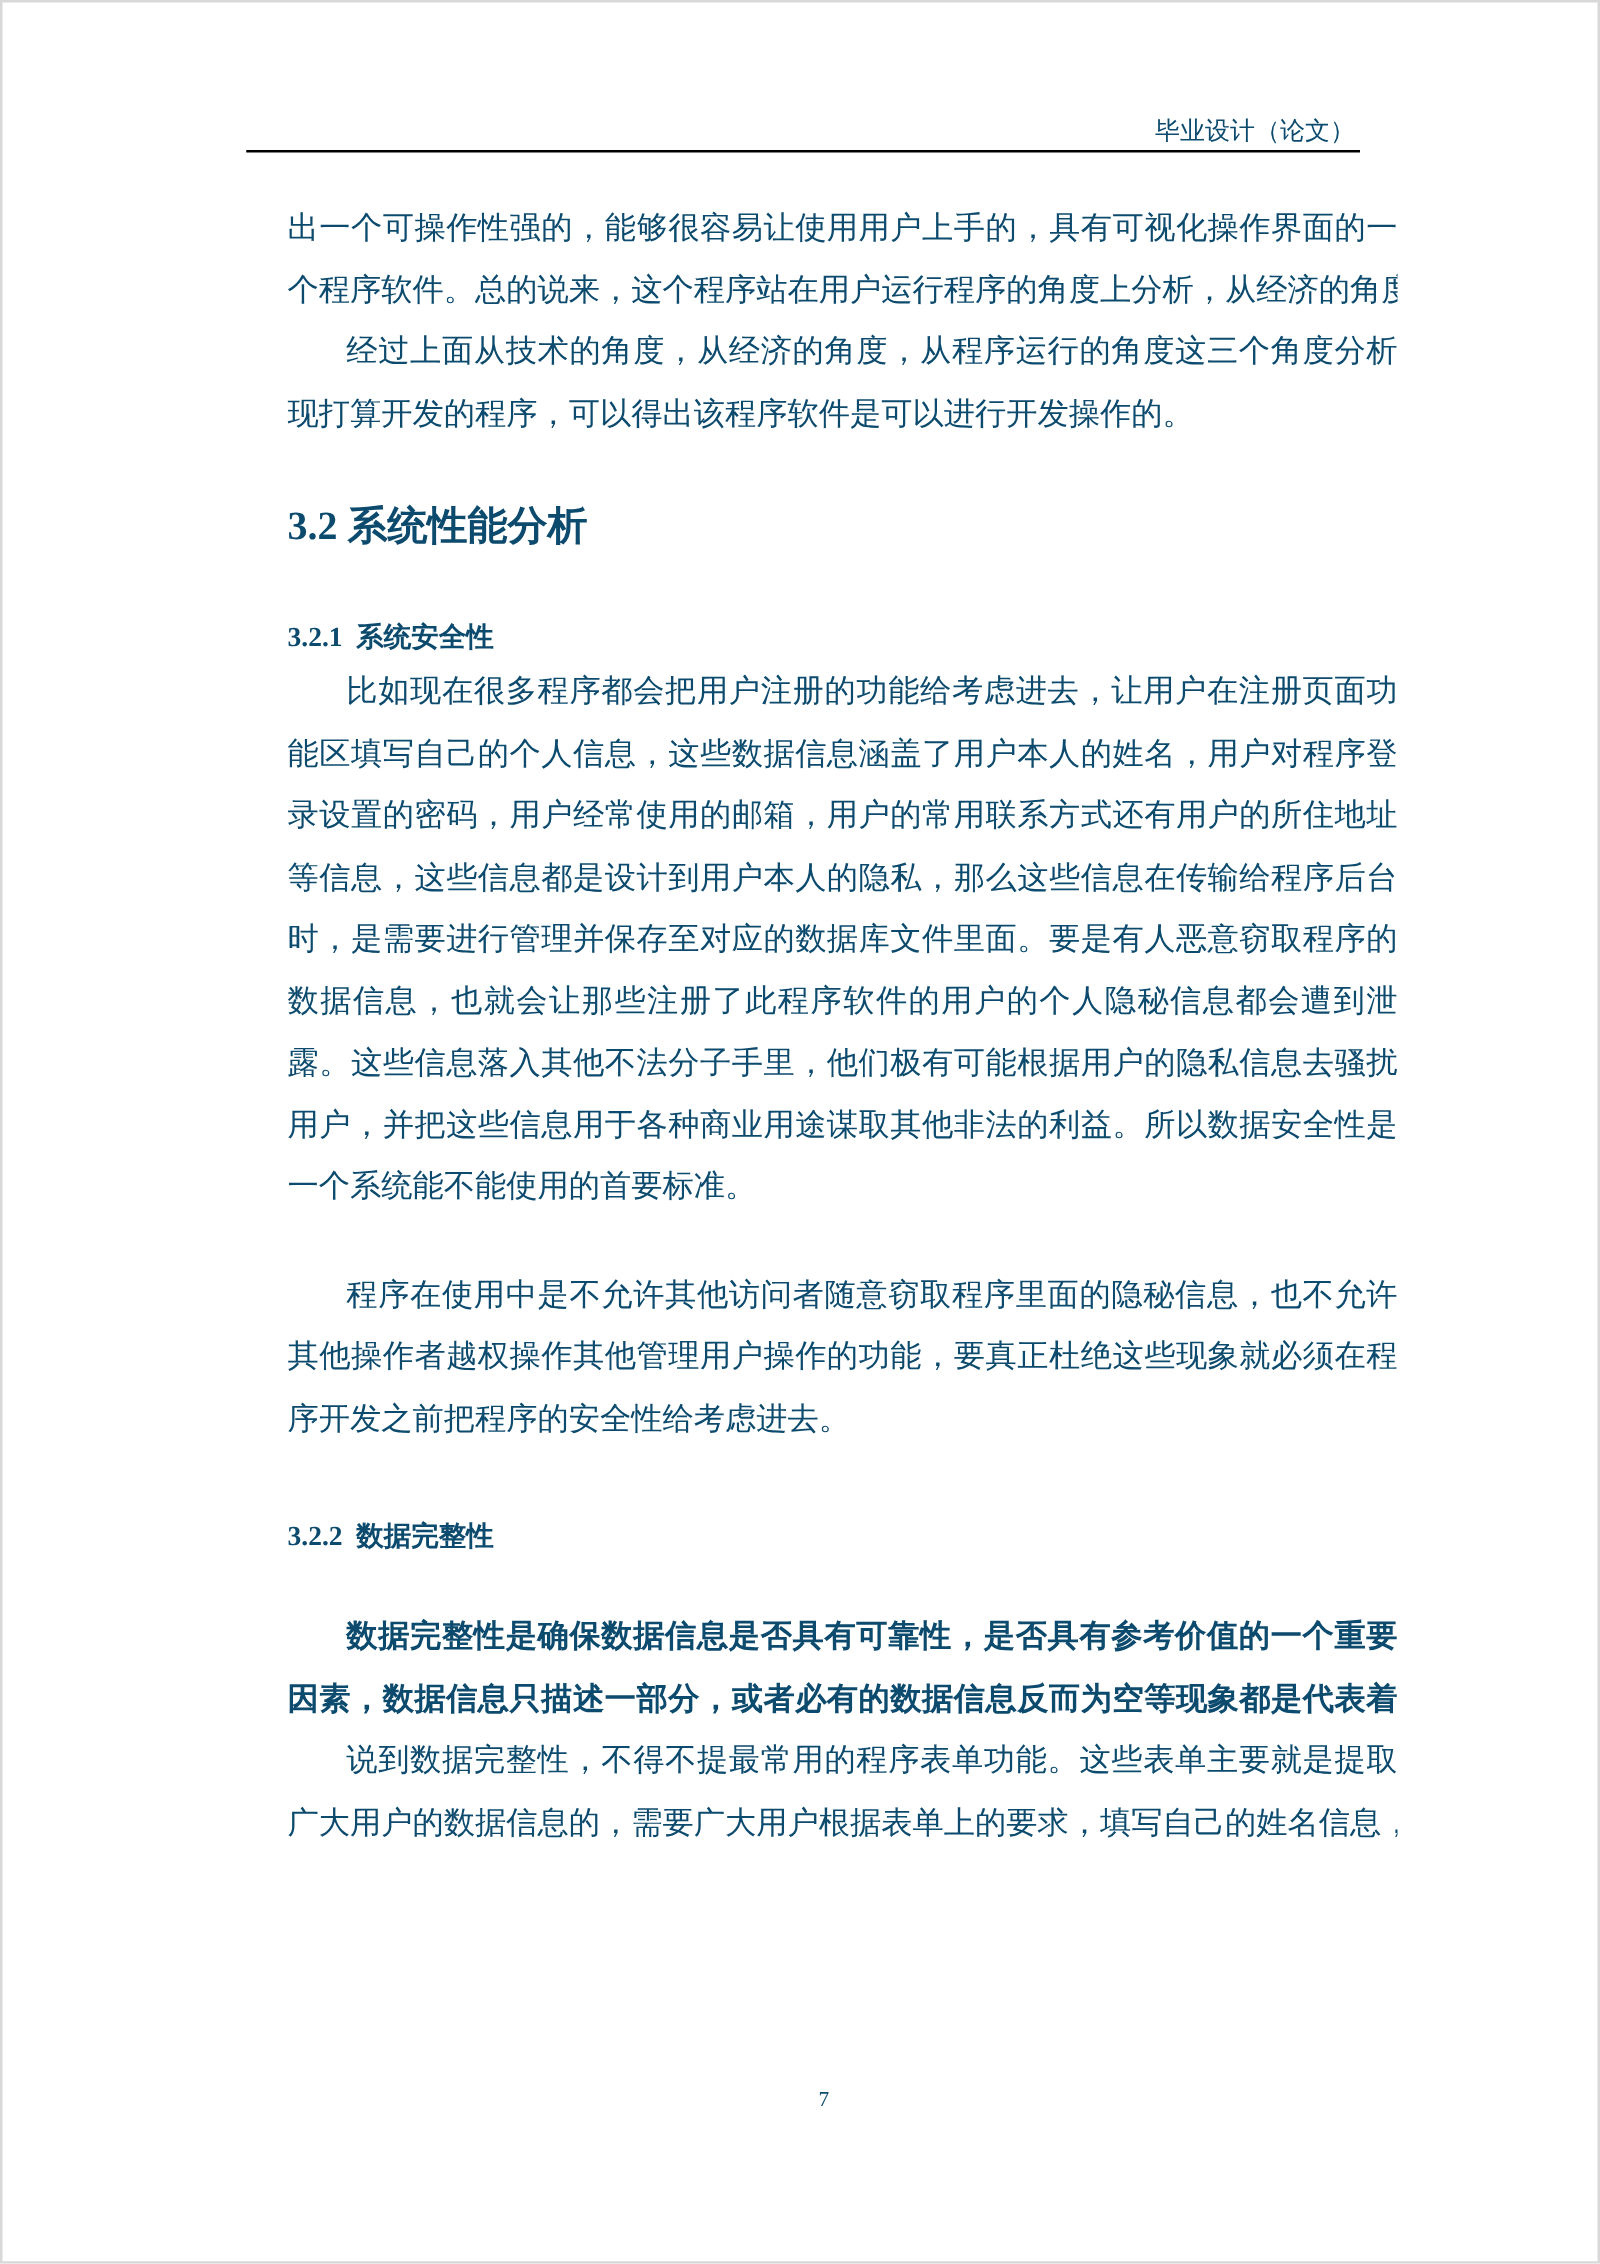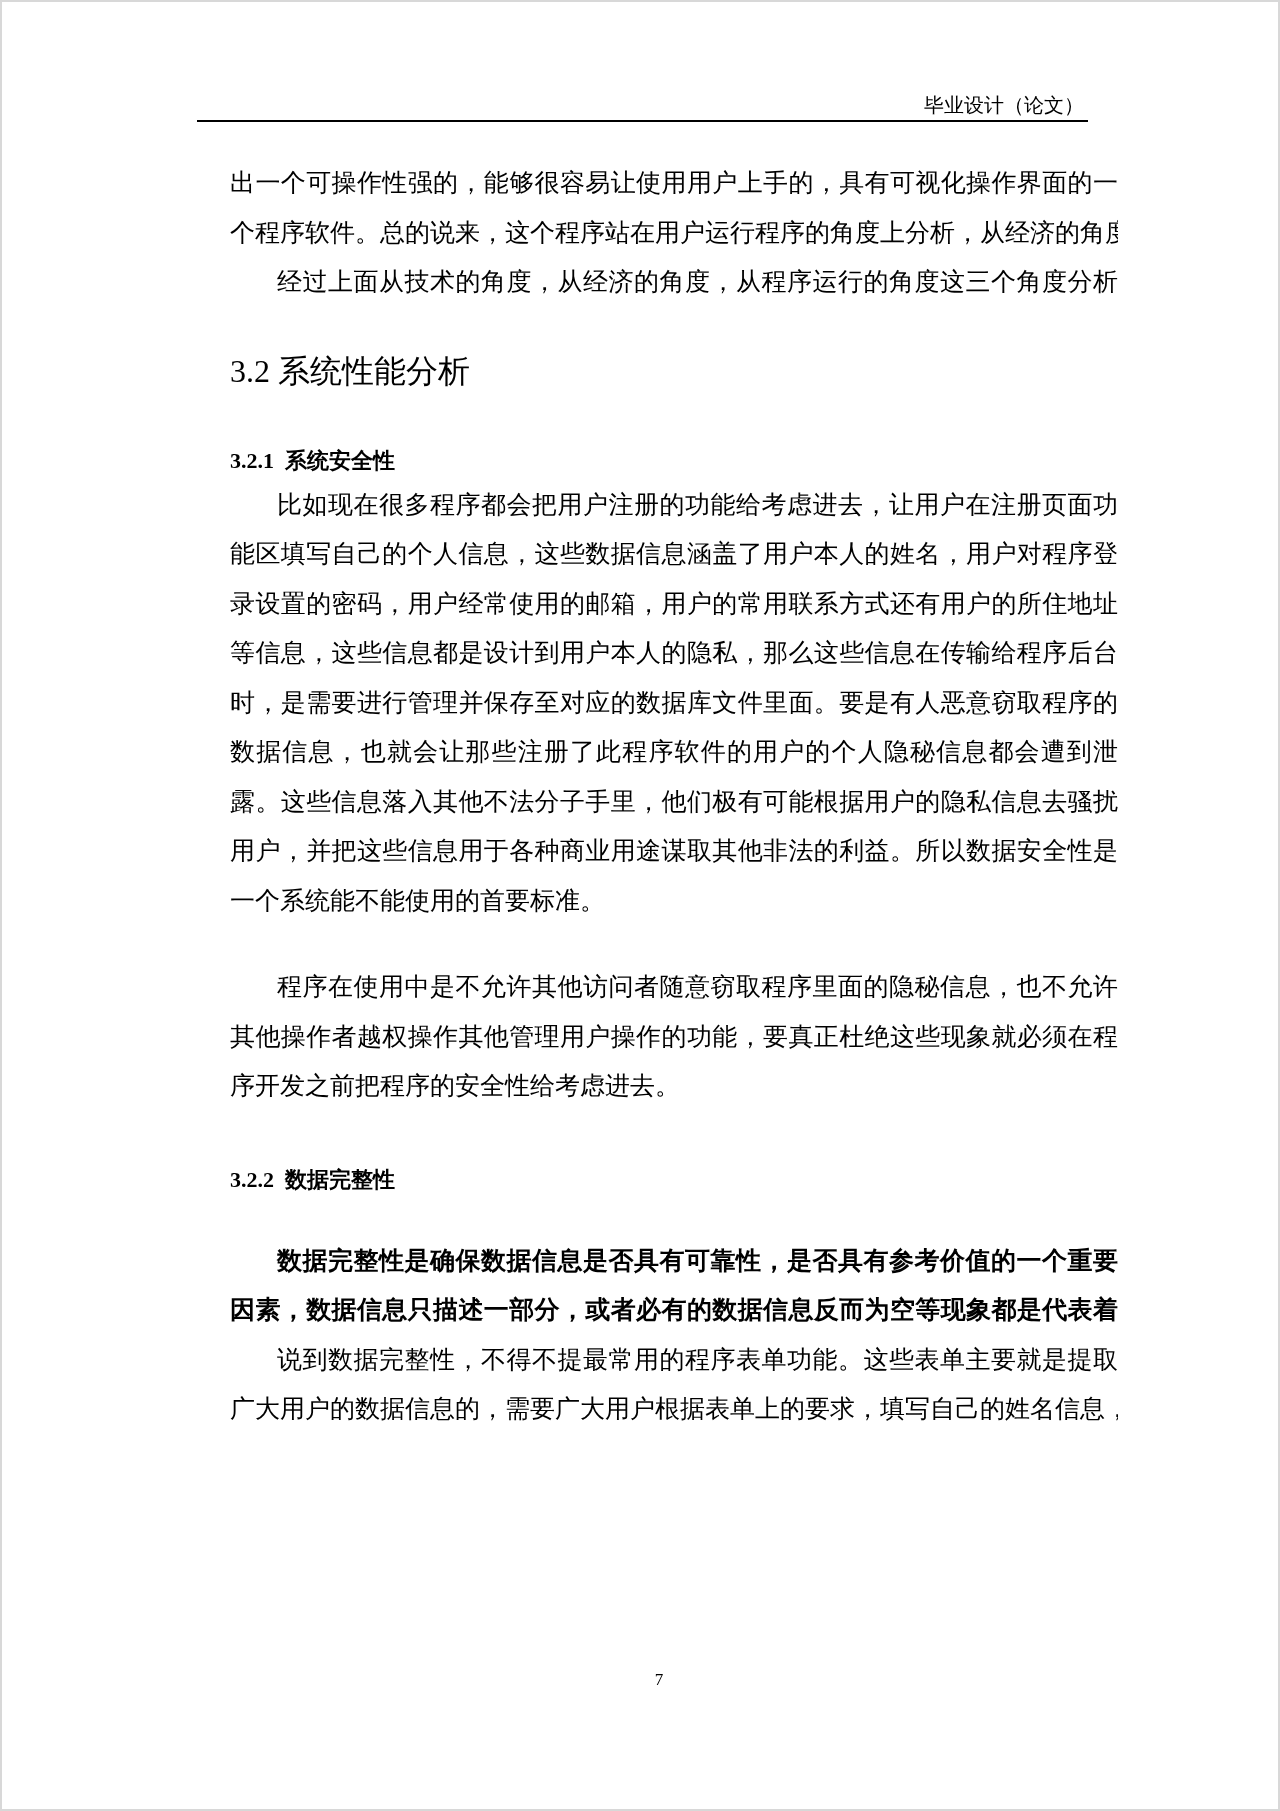--- a/index.html
+++ b/index.html
@@ -4,21 +4,21 @@
 <style>
   html, body { margin: 0; padding: 0; background: #ffffff; }
   .page {
     position: relative;
     width: 1280px;
     height: 1811px;
     background: #ffffff;
     box-sizing: border-box;
     border: 2px solid #d8d8d8;
     font-family: "Liberation Serif", "DejaVu Serif", serif;
-    color: #000000;
+    color: #0c4a6e;
     overflow: hidden;
   }
   .header-title {
     position: absolute;
     top: 91px;
     right: 194px;
     font-size: 20px;
     line-height: 25px;
     white-space: pre;
   }
@@ -45,21 +45,21 @@
     text-align: justify;
     text-align-last: justify;
     white-space: nowrap;
     overflow: hidden;
   }
   .line.indent { text-indent: 47px; }
   .line.para-end { text-align-last: left; }
   .h2 {
     font-size: 32px;
     line-height: 44px;
-    font-weight: normal;
+    font-weight: bold;
     white-space: pre;
   }
   .h3 {
     font-size: 22px;
     line-height: 38px;
     font-weight: bold;
     white-space: pre;
   }
   .block-2 { margin-top: 42px; }
   .block-3 { margin-top: 49px; }
@@ -82,20 +82,21 @@
 <div class="page">
   <div class="header-title">毕业设计（论文）</div>
   <div class="header-rule"></div>
   <div class="document-body">
       <div class="para block-0">
         <div class="line">出一个可操作性强的，能够很容易让使用用户上手的，具有可视化操作界面的一</div>
         <div class="line">个程序软件。总的说来，这个程序站在用户运行程序的角度上分析，从经济的角度</div>
       </div>
       <div class="para block-1">
         <div class="line indent">经过上面从技术的角度，从经济的角度，从程序运行的角度这三个角度分析</div>
+        <div class="line para-end">现打算开发的程序，可以得出该程序软件是可以进行开发操作的。</div>
       </div>
       <div class="h2 block-2">3.2 系统性能分析</div>
       <div class="h3 block-3">3.2.1  系统安全性</div>
       <div class="para block-5">
         <div class="line indent">比如现在很多程序都会把用户注册的功能给考虑进去，让用户在注册页面功</div>
         <div class="line">能区填写自己的个人信息，这些数据信息涵盖了用户本人的姓名，用户对程序登</div>
         <div class="line">录设置的密码，用户经常使用的邮箱，用户的常用联系方式还有用户的所住地址</div>
         <div class="line">等信息，这些信息都是设计到用户本人的隐私，那么这些信息在传输给程序后台</div>
         <div class="line">时，是需要进行管理并保存至对应的数据库文件里面。要是有人恶意窃取程序的</div>
         <div class="line">数据信息，也就会让那些注册了此程序软件的用户的个人隐秘信息都会遭到泄</div>

